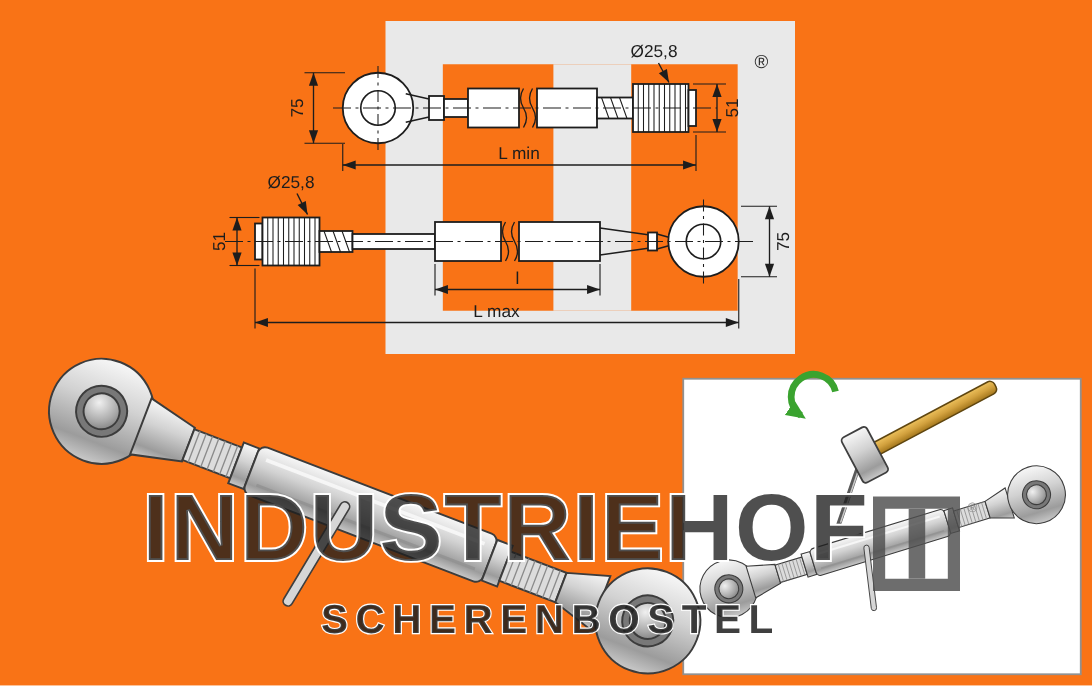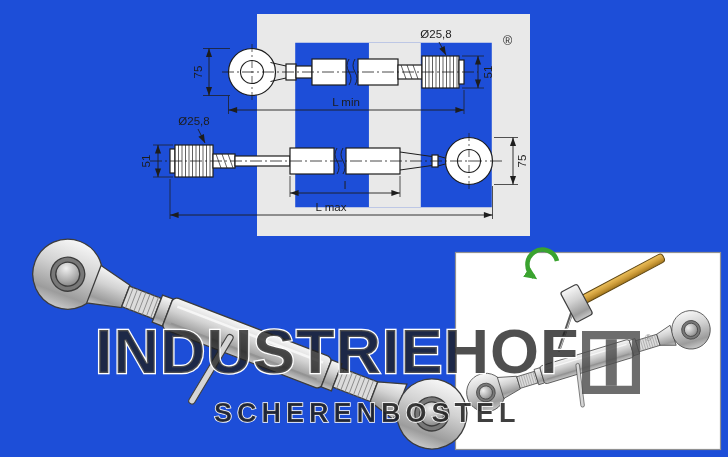--- a/index.html
+++ b/index.html
@@ -1,21 +1,21 @@
 <!DOCTYPE html>
 <html><head>
 <meta charset="utf-8">
 <style>
   * { box-sizing: border-box; }
   html, body { margin: 0; padding: 0; background: #ffffff; }
   .stage {
     position: relative;
     width: 728px;
     height: 457px;
-    background: #1d4ed8;
+    background: #f97316;
     overflow: hidden;
     font-family: "Liberation Sans", sans-serif;
   }
   svg { display: block; }
   text { font-family: "Liberation Sans", "DejaVu Sans", sans-serif; fill: #1d1d1d; }
   .dim  { font-size: 11.5px; }
   .reg  { font-size: 12.5px; fill: #2a2a2a; }
   .reg-sm { font-size: 9px; fill: #8f8f8f; }
   .wm-brand { font-size: 63px; font-weight: bold; letter-spacing: 1px; }
   .wm-loc   { font-size: 27px; font-weight: bold; letter-spacing: 5px; }

